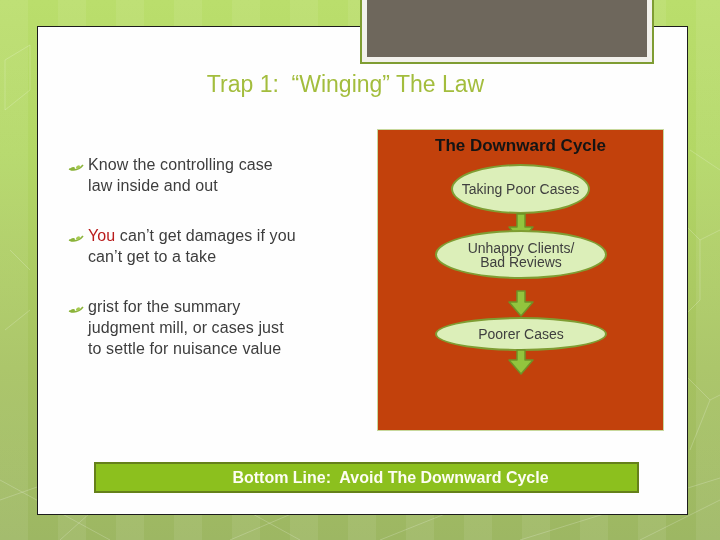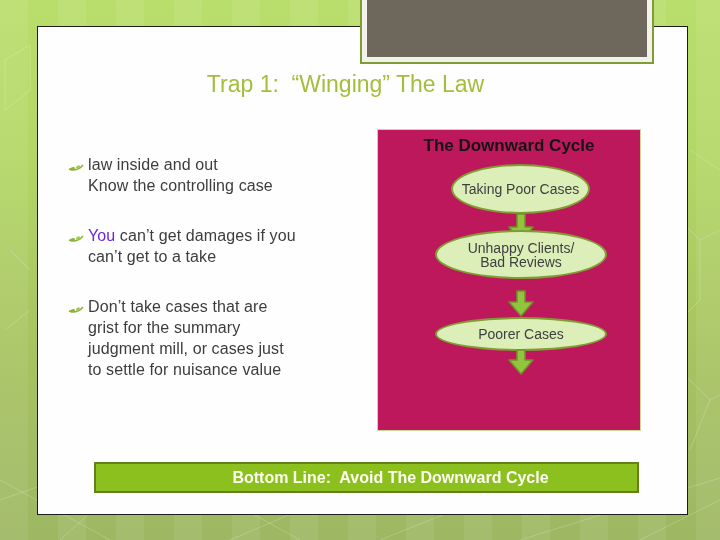--- a/index.html
+++ b/index.html
@@ -57,27 +57,27 @@
     position: absolute;
     left: 30px; top: 127px;
     width: 300px;
   }
   .bullet-item { display: flex; margin-bottom: 29px; }
   .bullet-icon { width: 20px; flex: 0 0 20px; padding-top: 6px; }
   .bullet-text {
     font-size: 16px; line-height: 21px;
     color: #3d3d3d; letter-spacing: 0.1px;
   }
-  .lead { color: #6d28d9; }
+  .lead { color: #b91c1c; }
 
   .diagram-panel {
     position: absolute;
     left: 339px; top: 102px;
-    width: 264px; height: 302px;
-    background: #be185d;
+    width: 287px; height: 302px;
+    background: #c2410c;
     border: 1px solid #c8d89c;
     box-sizing: border-box;
   }
   .diagram-title {
     position: absolute; top: 6px; left: 0; width: 100%;
     text-align: center;
     font-size: 17px; font-weight: bold; color: #141414;
   }
   .node {
     position: absolute;
@@ -137,22 +137,22 @@
 
       <div class="bullet-item">
         <span class="bullet-icon">
           <svg width="16" height="12" viewBox="0 0 16 12">
             <path d="M15 3 C11 8 7 9 1 7" stroke="#8bb33a" stroke-width="1.6" fill="none"></path>
             <ellipse cx="4.5" cy="6.8" rx="2.6" ry="1.6" fill="#8bb33a" transform="rotate(-18 4.5 6.8)"></ellipse>
             <ellipse cx="10" cy="5" rx="2.2" ry="1.4" fill="#a5c94e" transform="rotate(-30 10 5)"></ellipse>
           </svg>
         </span>
         <div class="bullet-text">
+          <div><span class="lead"></span><span>Know the controlling case</span></div>
           <div><span class="lead"></span><span>law inside and out</span></div>
-          <div><span class="lead"></span><span>Know the controlling case</span></div>
         </div>
       </div>
 
       <div class="bullet-item">
         <span class="bullet-icon">
           <svg width="16" height="12" viewBox="0 0 16 12">
             <path d="M15 3 C11 8 7 9 1 7" stroke="#8bb33a" stroke-width="1.6" fill="none"></path>
             <ellipse cx="4.5" cy="6.8" rx="2.6" ry="1.6" fill="#8bb33a" transform="rotate(-18 4.5 6.8)"></ellipse>
             <ellipse cx="10" cy="5" rx="2.2" ry="1.4" fill="#a5c94e" transform="rotate(-30 10 5)"></ellipse>
           </svg>
@@ -165,21 +165,20 @@
 
       <div class="bullet-item">
         <span class="bullet-icon">
           <svg width="16" height="12" viewBox="0 0 16 12">
             <path d="M15 3 C11 8 7 9 1 7" stroke="#8bb33a" stroke-width="1.6" fill="none"></path>
             <ellipse cx="4.5" cy="6.8" rx="2.6" ry="1.6" fill="#8bb33a" transform="rotate(-18 4.5 6.8)"></ellipse>
             <ellipse cx="10" cy="5" rx="2.2" ry="1.4" fill="#a5c94e" transform="rotate(-30 10 5)"></ellipse>
           </svg>
         </span>
         <div class="bullet-text">
-          <div><span class="lead"></span><span>Don’t take cases that are</span></div>
           <div><span class="lead"></span><span>grist for the summary</span></div>
           <div><span class="lead"></span><span>judgment mill, or cases just</span></div>
           <div><span class="lead"></span><span>to settle for nuisance value</span></div>
         </div>
       </div>
 
     </div>
 
     <div class="diagram-panel">
       <div class="diagram-title">The Downward Cycle</div>

